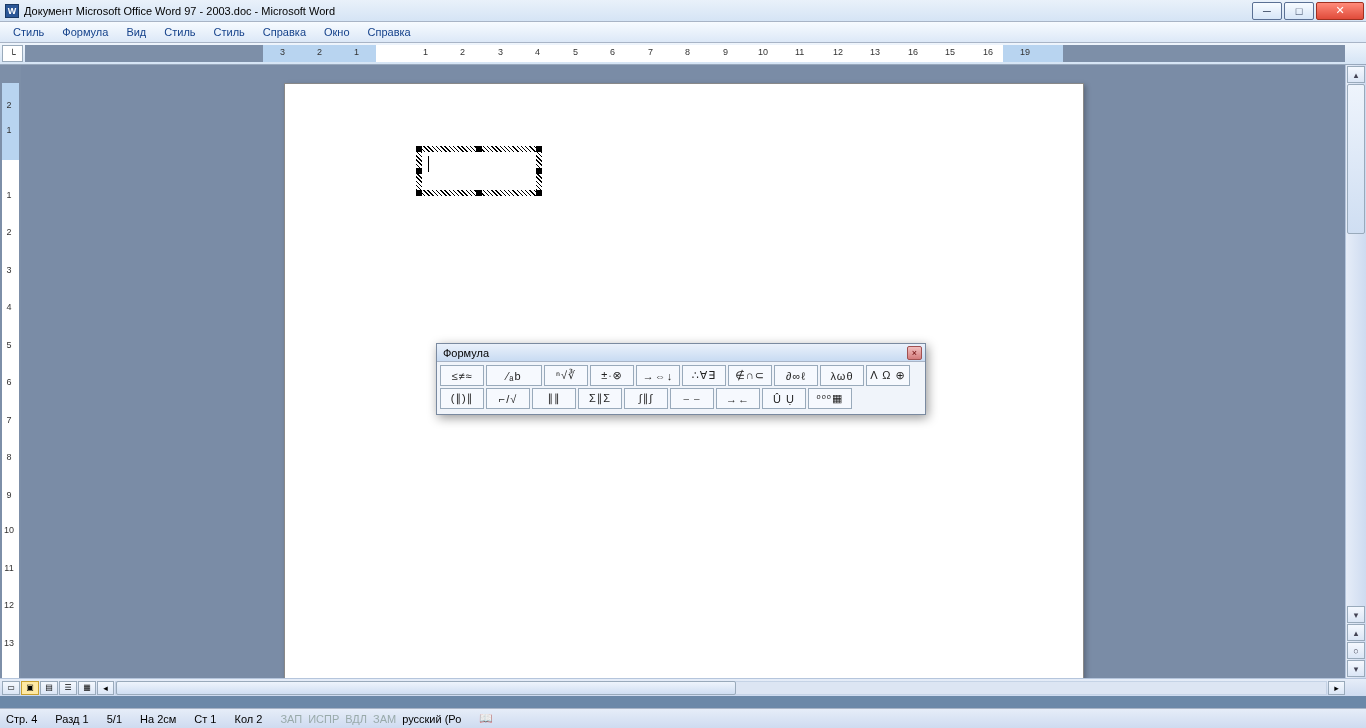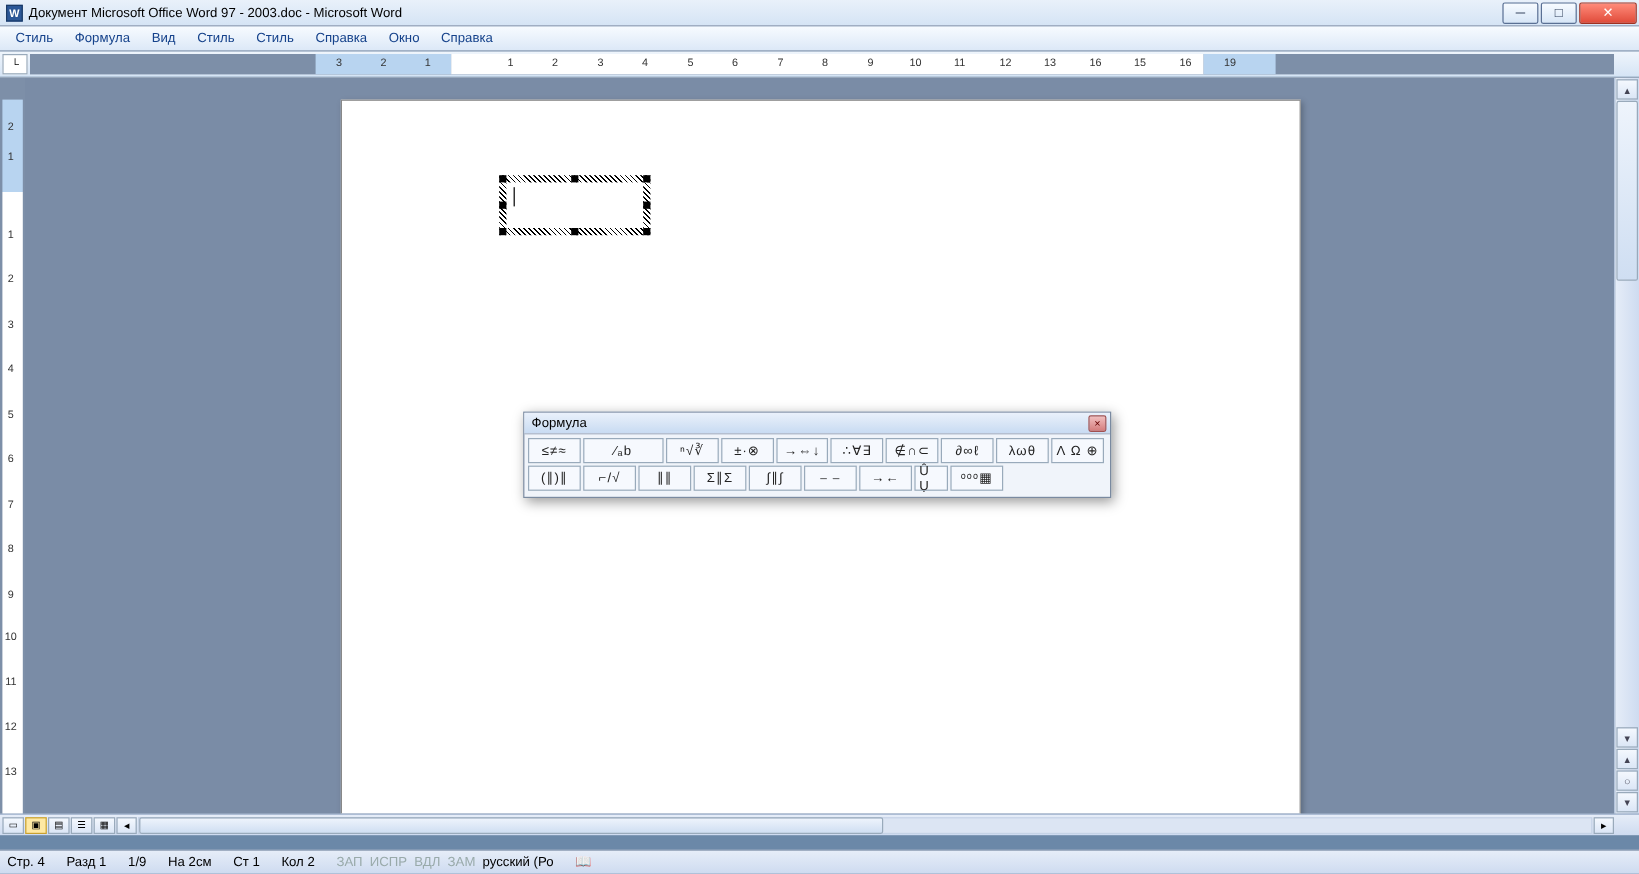--- a/index.html
+++ b/index.html
@@ -180,48 +180,48 @@
 </div>
 
 <div class="formula-win">
   <div class="formula-title">
     <span>Формула</span>
     <div class="close">×</div>
   </div>
   <div class="formula-body">
     <div class="formula-row" id="frow1">
         <div class="f-btn" style="width:44px">≤≠≈</div>
-        <div class="f-btn" style="width:67px">⁄ₐb</div>
+        <div class="f-btn" style="width:56px">⁄ₐb</div>
         <div class="f-btn" style="width:44px">ⁿ√∛</div>
         <div class="f-btn" style="width:44px">±∙⊗</div>
         <div class="f-btn" style="width:44px">→⇔↓</div>
         <div class="f-btn" style="width:44px">∴∀∃</div>
         <div class="f-btn" style="width:44px">∉∩⊂</div>
         <div class="f-btn" style="width:44px">∂∞ℓ</div>
         <div class="f-btn" style="width:44px">λωθ</div>
         <div class="f-btn" style="width:44px">Λ Ω ⊕</div>
       </div>
     <div class="formula-row" id="frow2">
         <div class="f-btn" style="width:44px">(∥)∥</div>
         <div class="f-btn" style="width:44px">⌐/√</div>
         <div class="f-btn" style="width:44px">∥∥</div>
         <div class="f-btn" style="width:44px">Σ∥Σ</div>
         <div class="f-btn" style="width:44px">∫∥∫</div>
         <div class="f-btn" style="width:44px">⎯ ⎯</div>
         <div class="f-btn" style="width:44px">→←</div>
-        <div class="f-btn" style="width:28px">Û Ụ</div>
+        <div class="f-btn" style="width:44px">Û Ụ</div>
         <div class="f-btn" style="width:44px">ᵒᵒᵒ▦</div>
       </div>
   </div>
 </div>
 
 <div class="statusbar">
   <span>Стр. 4</span>
   <span>Разд 1</span>
-  <span>1/9</span>
+  <span>5/1</span>
   <span>На 2см</span>
   <span>Ст 1</span>
   <span>Кол 2</span>
   <span class="dis">ЗАП</span>
   <span class="dis">ИСПР</span>
   <span class="dis">ВДЛ</span>
   <span class="dis">ЗАМ</span>
   <span>русский (Ро</span>
   <span>📖</span>
 </div>

